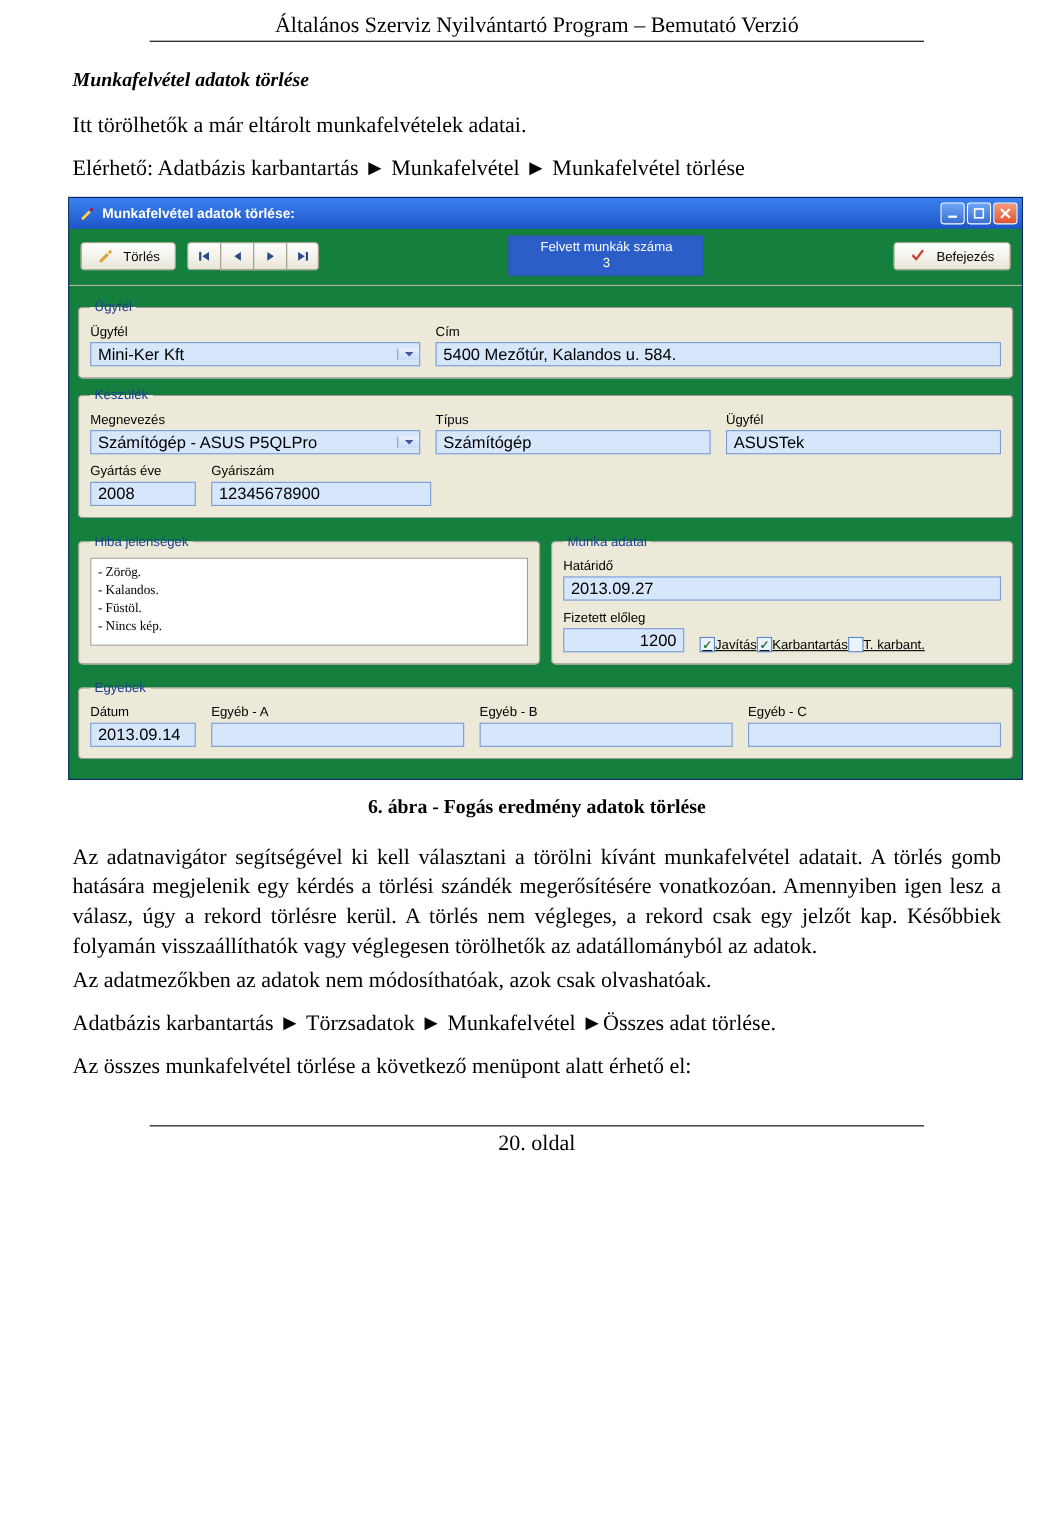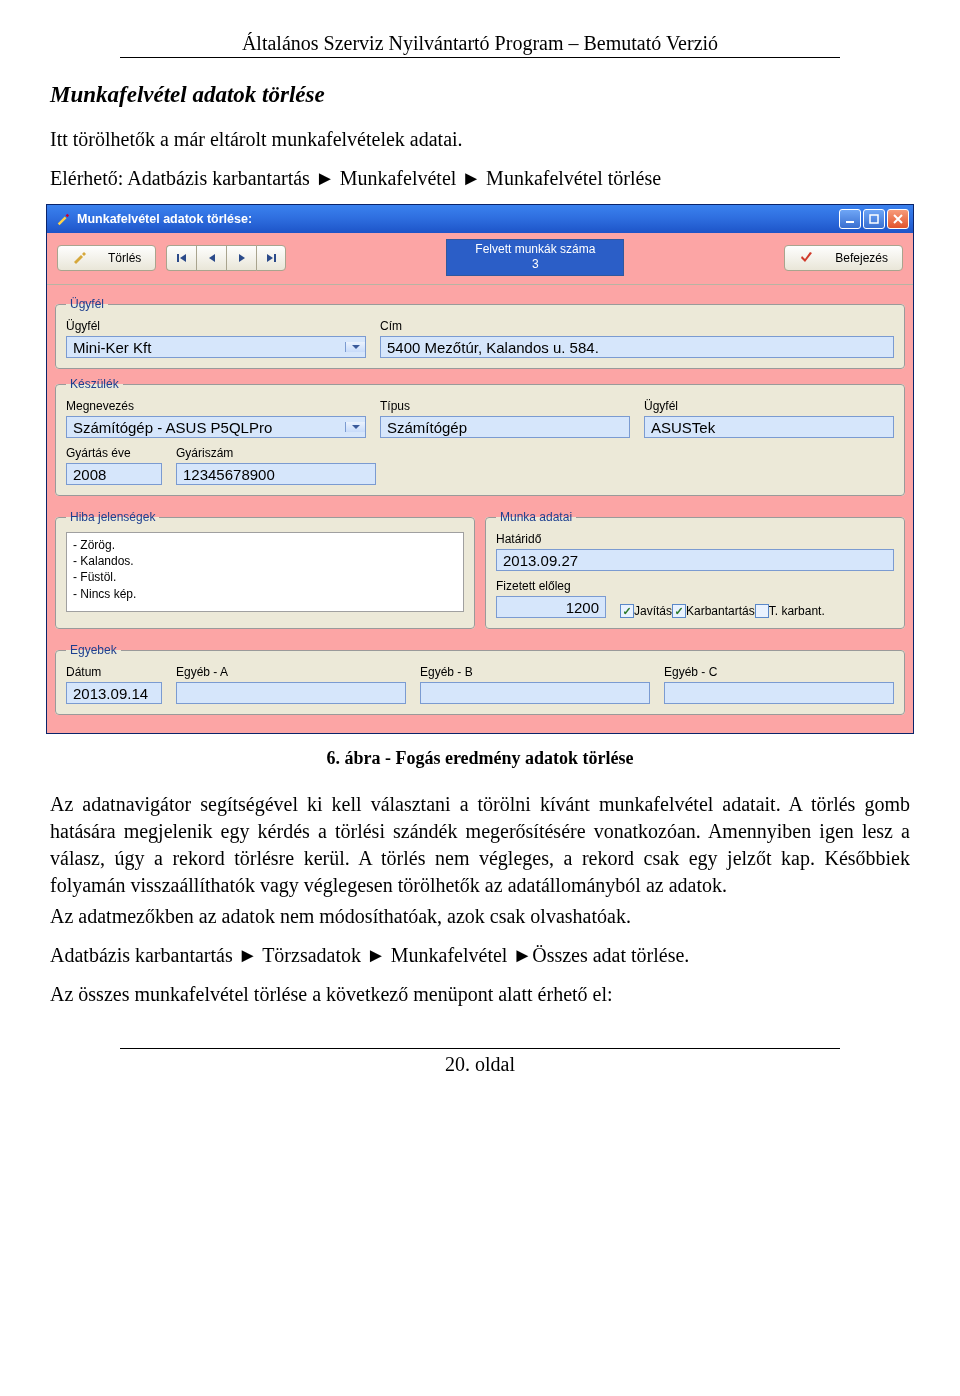--- a/index.html
+++ b/index.html
@@ -4,33 +4,34 @@
 <style>
   * { box-sizing: border-box; }
   body {
     margin: 0;
     padding: 0;
     font-family: "Times New Roman", Times, serif;
     background: #fff;
     width: 960px;
   }
   .page {
-    padding: 32px 50px 40px;
+    padding: 12px 50px 40px;
+    margin-left: 16px;
   }
   .doc-header {
     text-align: center;
     font-size: 20px;
     border-bottom: 1px solid #000;
     padding-bottom: 2px;
     margin: 0 70px 24px;
   }
   h3.section-title {
     font-style: italic;
     font-weight: bold;
-    font-size: 23px;
+    font-size: 18px;
     margin: 16px 0 18px;
   }
   p.body {
     font-size: 20px;
     line-height: 1.35;
     margin: 12px 0;
     text-align: justify;
   }
   p.caption {
     text-align: center;
@@ -45,21 +46,21 @@
     text-align: justify;
     margin: 18px 0;
   }
   .doc-hr { border-top: 1px solid #000; margin: 40px 70px 4px; }
   .doc-footer { text-align: center; font-size: 20px; margin-top: 4px; }
 
   
   .win {
     width: 868px;
     margin: 10px 0 10px -4px;
-    background: #fca5a5;
+    background: #15803d;
     border: 1px solid #0a246a;
     font-family: Tahoma, Verdana, Arial, sans-serif;
     font-size: 12px;
     color: #000;
   }
   .titlebar {
     height: 28px;
     background: linear-gradient(to bottom, #3a81ee 0%, #2f6fe0 45%, #1d54c8 100%);
     display: flex;
     align-items: center;
@@ -87,21 +88,21 @@
   .toolbar {
     display: flex; align-items: center; gap: 10px;
     padding: 6px 10px 8px;
     border-bottom: 1px solid #b8b4a3;
   }
   .tb-btn {
     height: 26px; padding: 0 14px;
     background: linear-gradient(#fefefe,#e9e6d8);
     border: 1px solid #a9a48e;
     border-radius: 4px;
-    display: inline-flex; align-items: center; gap: 22px;
+    display: inline-flex; align-items: center; gap: 10px;
     font-size: 12px;
     cursor: pointer;
   }
   .tb-btn.icon-only { width: 30px; padding: 0; justify-content: center; }
   .nav-group { display: inline-flex; }
   .nav-group .tb-btn { border-radius: 0; border-right: none; }
   .nav-group .tb-btn:first-child { border-top-left-radius: 4px; border-bottom-left-radius:4px;}
   .nav-group .tb-btn:last-child { border-top-right-radius: 4px; border-bottom-right-radius:4px; border-right:1px solid #a9a48e;}
   .toolbar .spacer { flex: 1; }
   .count-box { text-align: center; color:#fff; font-size: 12px; line-height:1.25;
@@ -136,24 +137,24 @@
   .combo .cbtn {
     width: 20px; background: linear-gradient(#eaf2fd,#c7dbfa);
     border-left:1px solid #7b9bd1;
     display:flex; align-items:center; justify-content:center; cursor:pointer;
   }
   .combo .cbtn svg { width:10px; height:10px; }
   .input.right { justify-content: flex-end; }
 
   .hiba-box {
     border: 1px solid #a0a0a0; background:#fff;
-    height: 80px; padding:4px 6px; font-size:12px; line-height:1.35;
-  }
-
-  .check-row { display:flex; gap:0; align-items:flex-start; margin-top:4px;}
+    height: 80px; padding:4px 6px; font-size:12px; line-height:1.35;font-family:Liberation Serif, serif;
+  }
+
+  .check-row { display:flex; gap:0; align-items:flex-start; margin-top:4px;text-decoration:underline;}
   .chk {
     width:14px; height:14px; border:1px solid #5a88c8; background:#e9f2fe;
     display:inline-flex; align-items:center; justify-content:center;
     font-size:11px; color:#2b7a2b;
   }
   .chk.checked::after { content:"✓"; font-weight:bold; }
 
   
   .ico-del svg path{fill:#d6a83a;}
   .ico-ok svg path{fill:#d03a2a;}

